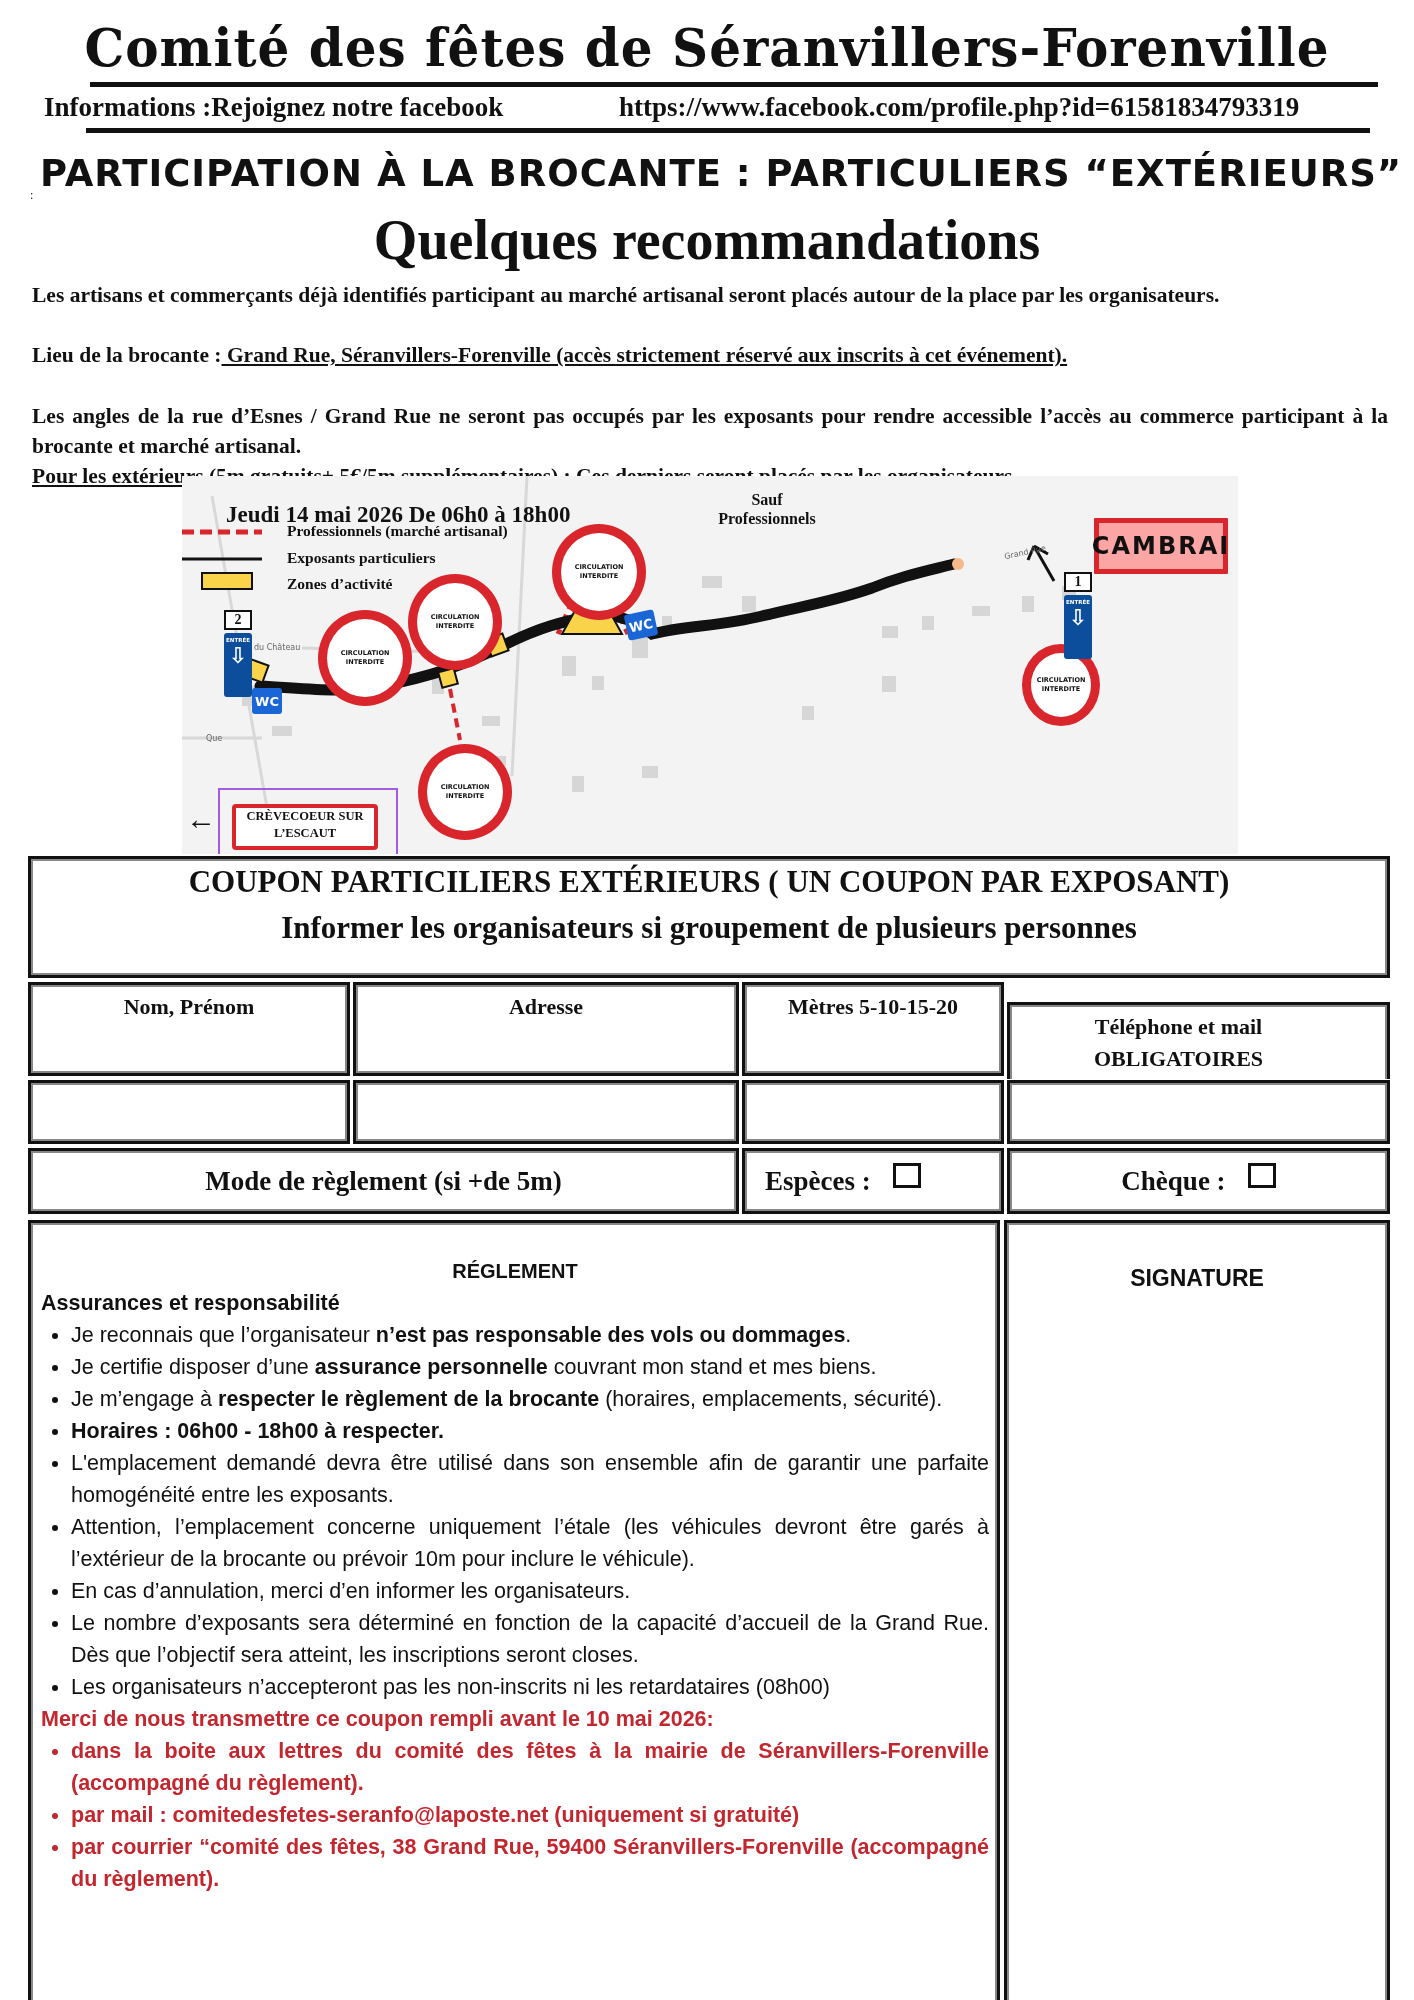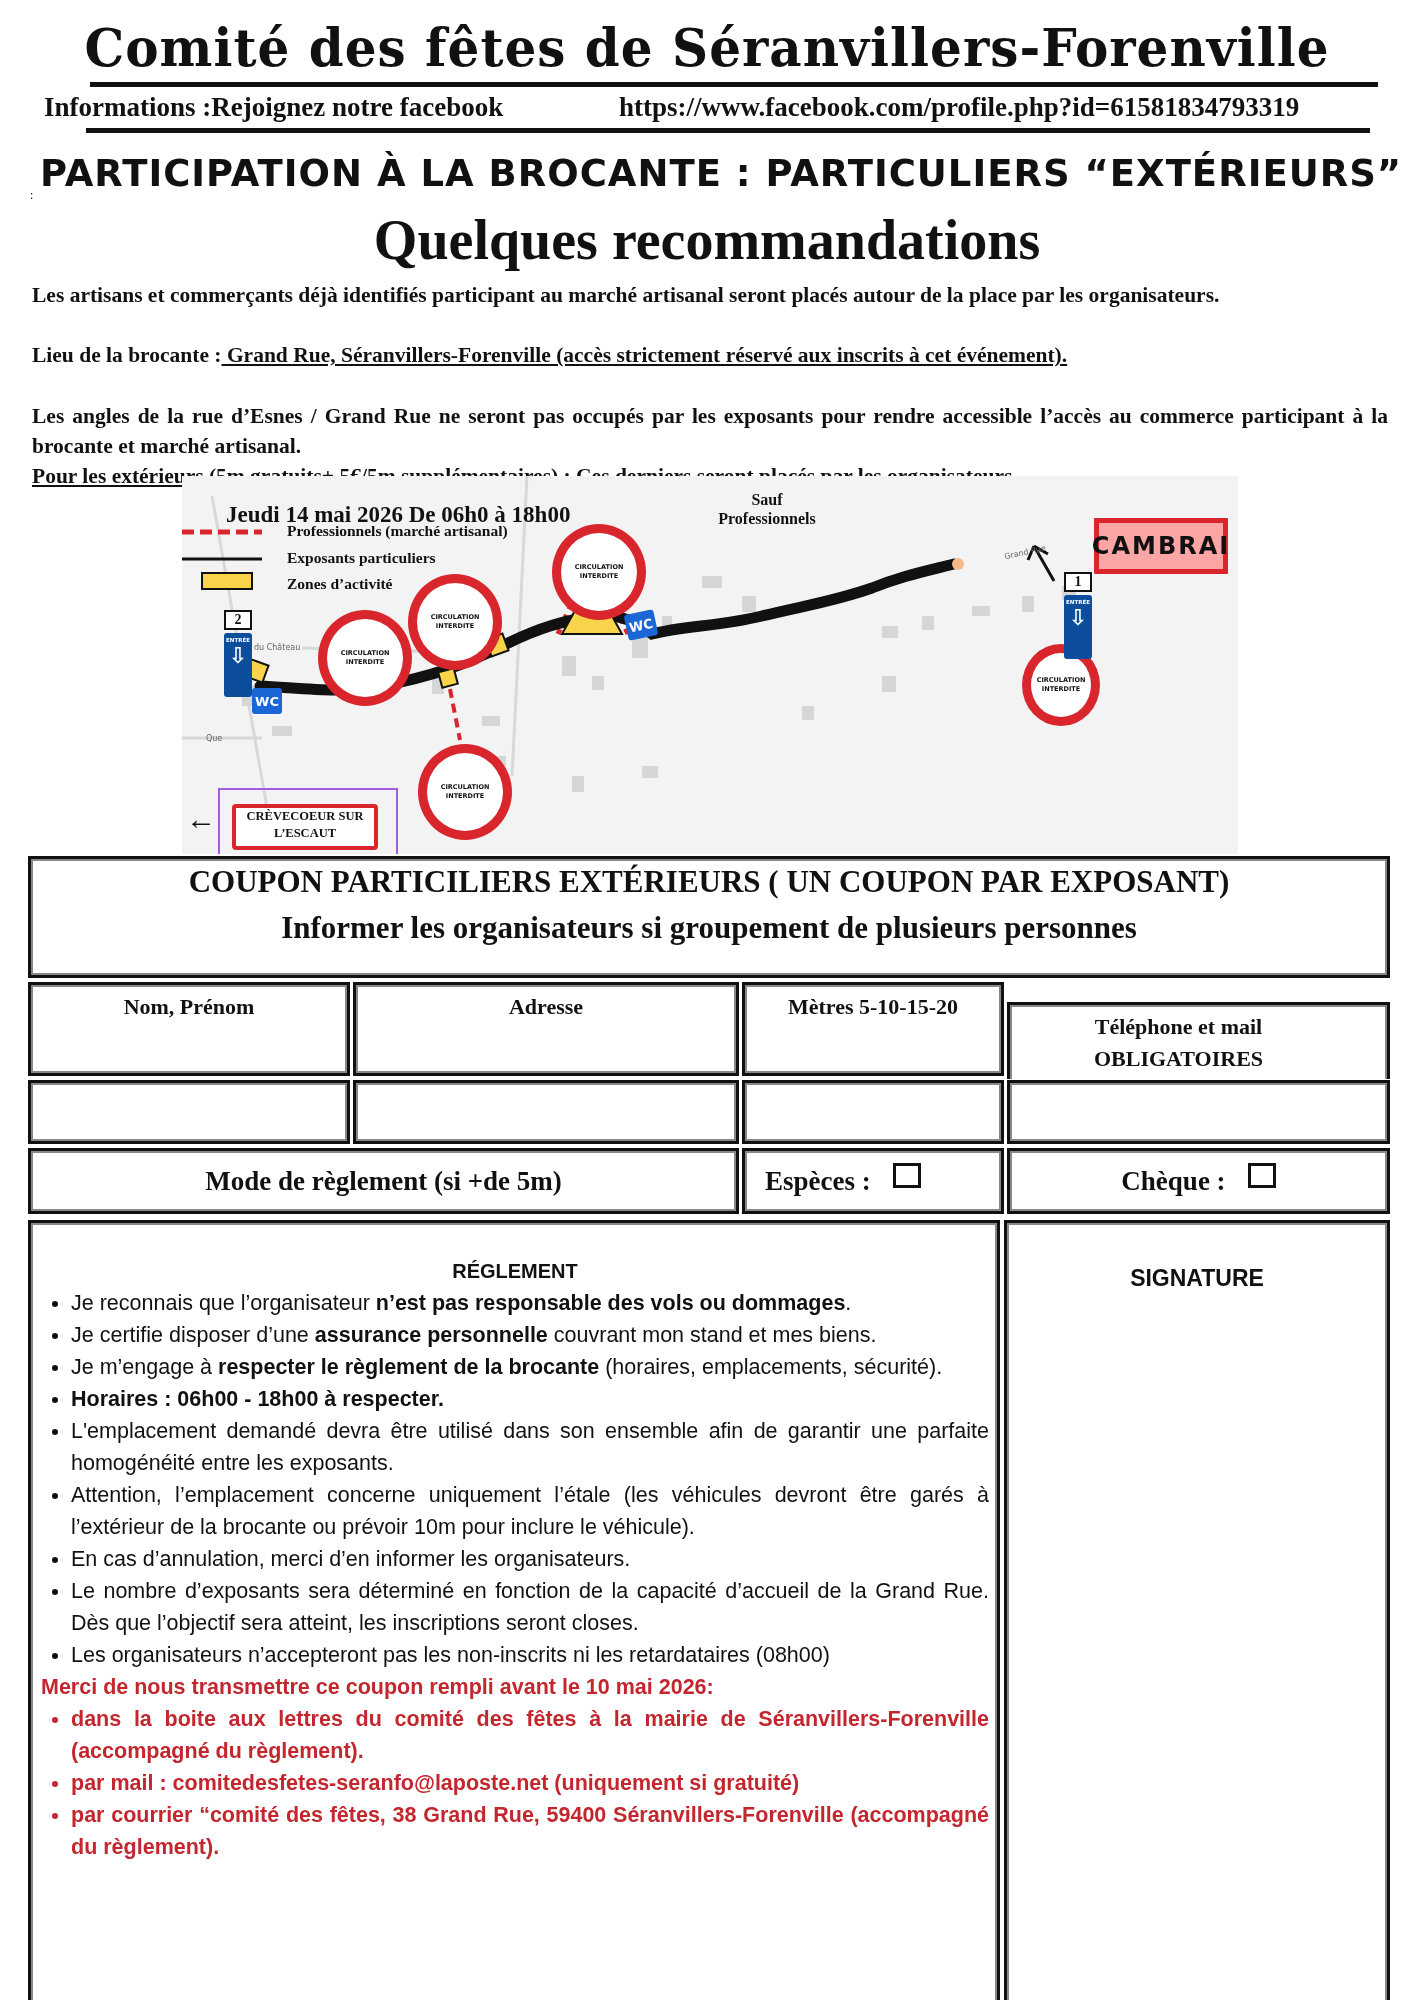--- a/index.html
+++ b/index.html
@@ -208,20 +208,21 @@
   <span>Espèces :</span>
   <span class="checkbox" style="position:relative;top:-6px;"></span>
 </div>
 <div class="box pay" style="left:1007px;top:1148px;width:383px;height:66px;justify-content:center;">
   <span>Chèque :</span>
   <span class="checkbox" style="position:relative;top:-6px;"></span>
 </div>
 
 <div class="box reg">
   <div class="reg-head">RÉGLEMENT</div>
+  <div class="reg-sub">Assurances et responsabilité</div>
   <ul id="reg-list">
     <li><span>Je reconnais que l’organisateur </span><b>n’est pas responsable des vols ou dommages</b><span>.</span></li>
     <li><span>Je certifie disposer d’une </span><b>assurance personnelle</b><span> couvrant mon stand et mes biens.</span></li>
     <li><span>Je m’engage à </span><b>respecter le règlement de la brocante</b><span> (horaires, emplacements, sécurité).</span></li>
     <li><span></span><b>Horaires : 06h00 - 18h00 à respecter.</b><span></span></li>
     <li><span>L'emplacement demandé devra être utilisé dans son ensemble afin de garantir une parfaite homogénéité entre les exposants.</span><b></b><span></span></li>
     <li><span>Attention, l’emplacement concerne uniquement l’étale (les véhicules devront être garés à l’extérieur de la brocante ou prévoir 10m pour inclure le véhicule).</span><b></b><span></span></li>
     <li><span>En cas d’annulation, merci d’en informer les organisateurs.</span><b></b><span></span></li>
     <li><span>Le nombre d’exposants sera déterminé en fonction de la capacité d’accueil de la Grand Rue. Dès que l’objectif sera atteint, les inscriptions seront closes.</span><b></b><span></span></li>
     <li><span>Les organisateurs n’accepteront pas les non-inscrits ni les retardataires (08h00)</span><b></b><span></span></li>

